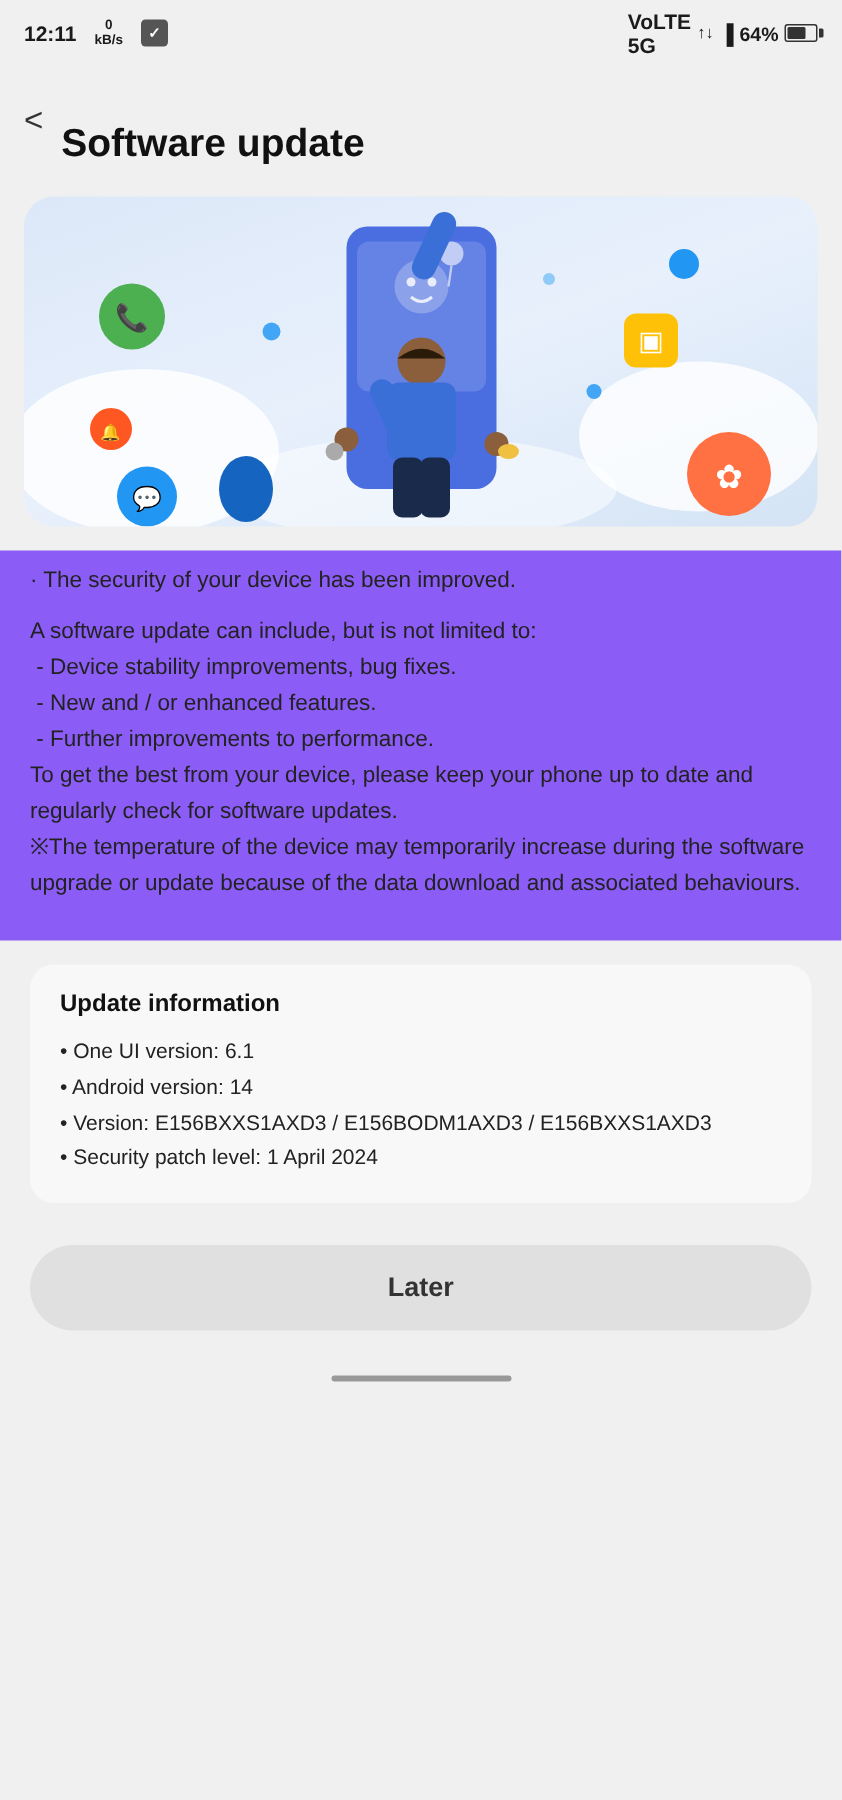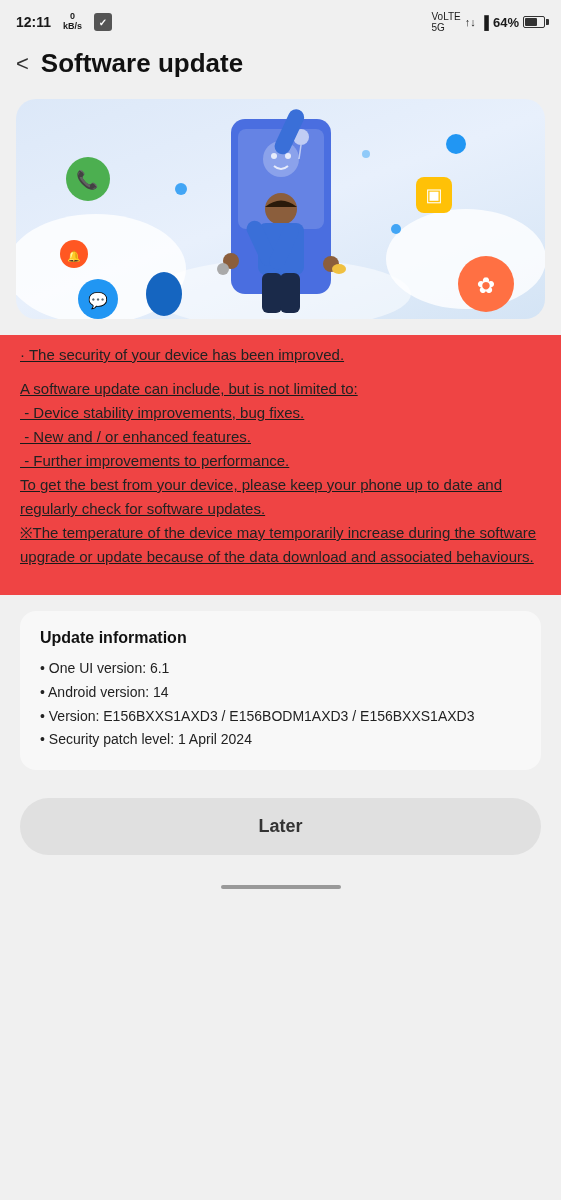--- a/index.html
+++ b/index.html
@@ -81,20 +81,21 @@
       font-size: 22px;
       color: #333;
       cursor: pointer;
       font-weight: 300;
       line-height: 1;
     }
     .page-title {
       font-size: 26px;
       font-weight: 600;
       color: #111;
+      margin-top: 32px;
     }
 
     
     .hero-section {
       background: #f0f0f0;
       padding: 8px 16px 16px 16px;
     }
     .hero-illustration {
       width: 100%;
       height: 220px;
@@ -102,23 +103,22 @@
       border-radius: 20px;
       position: relative;
       overflow: visible;
       display: flex;
       align-items: center;
       justify-content: center;
     }
 
     
     .content-area {
-      background: #ef4444;
+      background: #8b5cf6;
       padding: 8px 20px 16px 20px;
-      text-decoration: underline;
     }
     .update-description {
       font-size: 15px;
       line-height: 1.6;
       color: #222;
     }
     .update-description p {
       margin-bottom: 10px;
     }
 
@@ -192,21 +192,21 @@
 </head>
 <body>
 
 <div class="status-bar">
   <div class="status-left">
     <span class="status-time">12:11</span>
     <span class="status-kbs" style="font-size:9px;line-height:1.1;">0<br>kB/s</span>
     <div class="check-icon">✓</div>
   </div>
   <div class="status-right">
-    <span style="font-size:10px;font-weight:400;">VoLTE<br>5G</span>
+    <span style="font-size:14px;font-weight:700;">VoLTE<br>5G</span>
     <span style="font-size:11px;">↑↓</span>
     <span style="font-size:13px;">▐</span>
     <span style="font-size:13px;font-weight:600;">64%</span>
     <div class="battery-icon">
       <div class="battery-fill"></div>
     </div>
   </div>
 </div>
 
 <div class="header">

